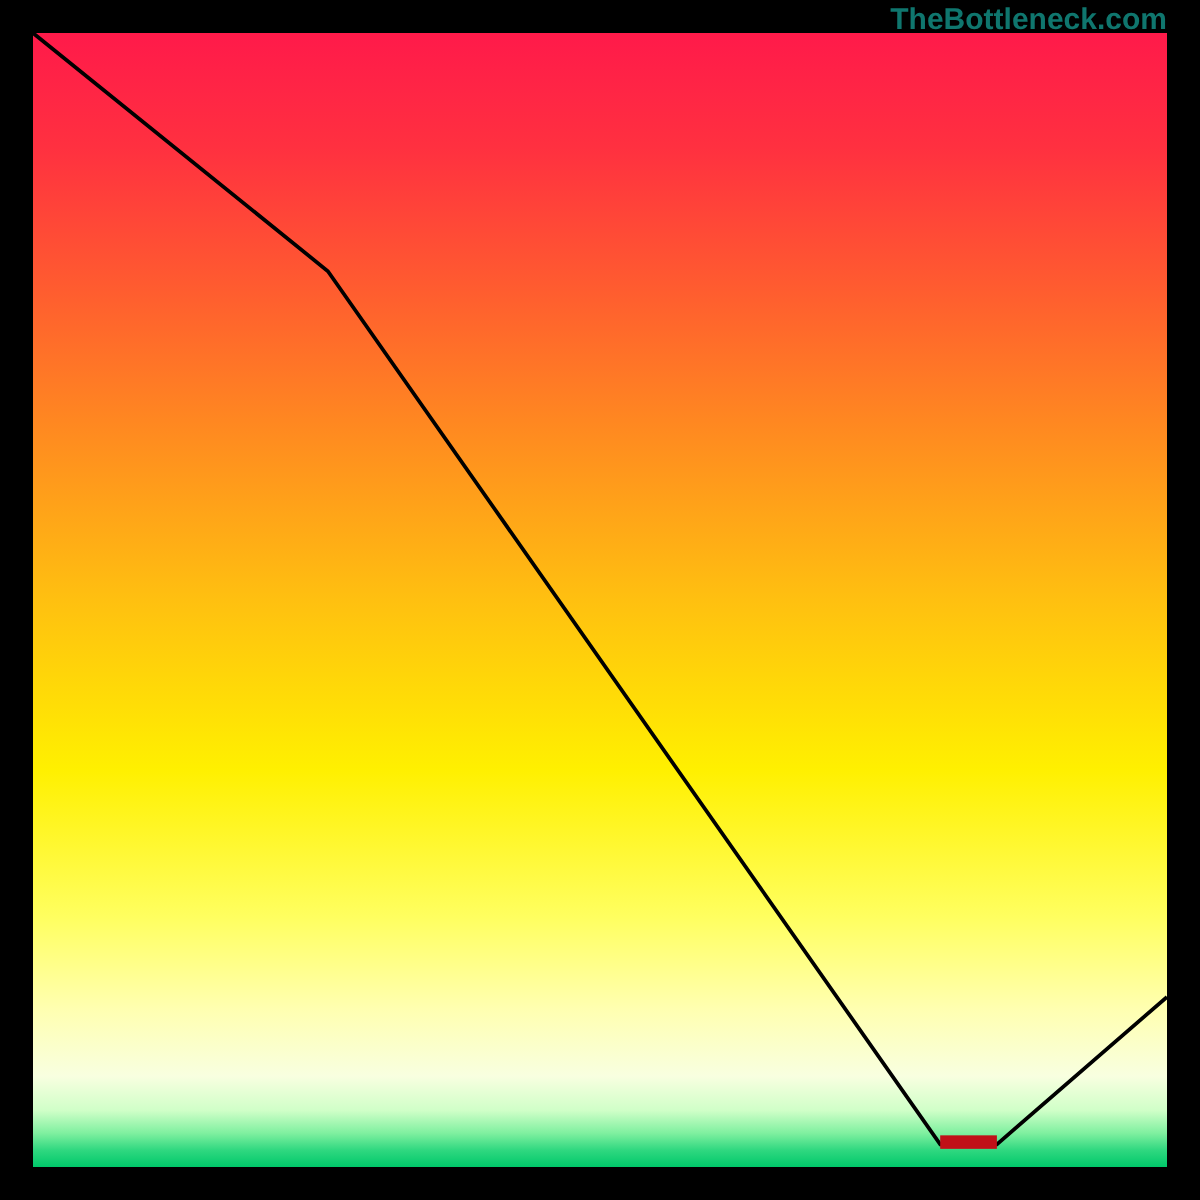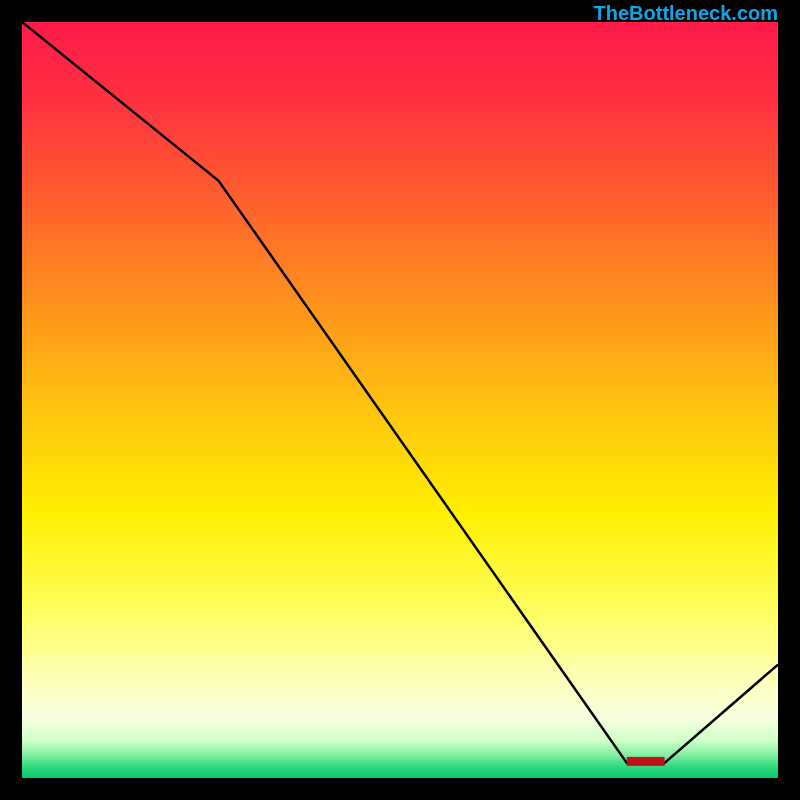--- a/index.html
+++ b/index.html
@@ -8,21 +8,21 @@
     height: 800px;
     background: #000;
     position: relative;
     font-family: Arial, sans-serif;
     overflow: hidden;
   }
   .watermark {
     position: absolute;
     top: 2px;
     right: 22px;
-    color: #0ea5e9;
+    color: #0f766e;
     font-size: 20px;
     font-weight: bold;
     z-index: 10;
   }
   .plot-area {
     position: absolute;
     top: 22px;
     left: 22px;
     width: 756px;
     height: 756px;

